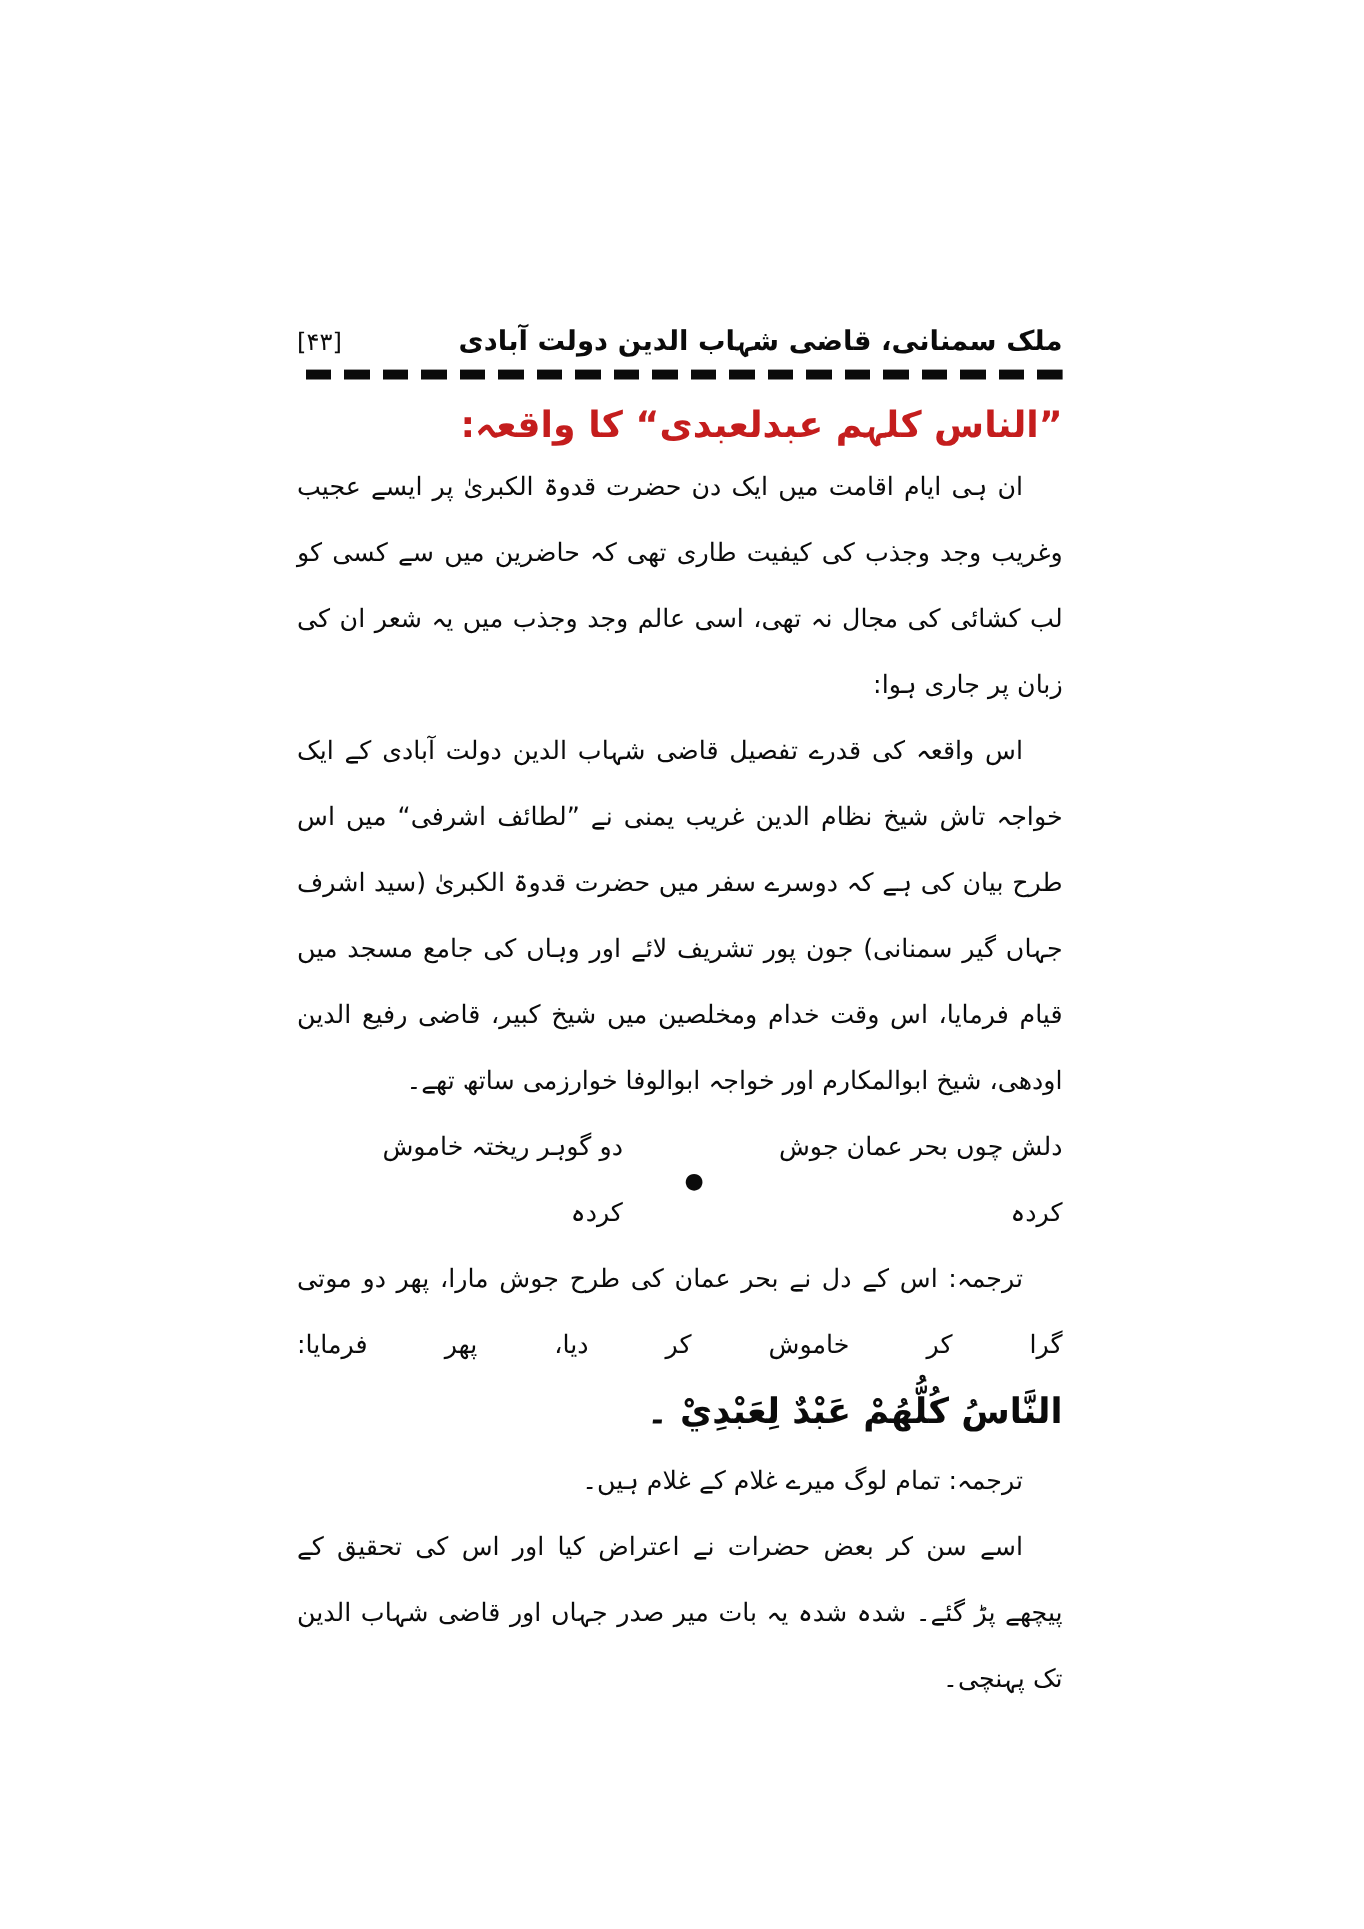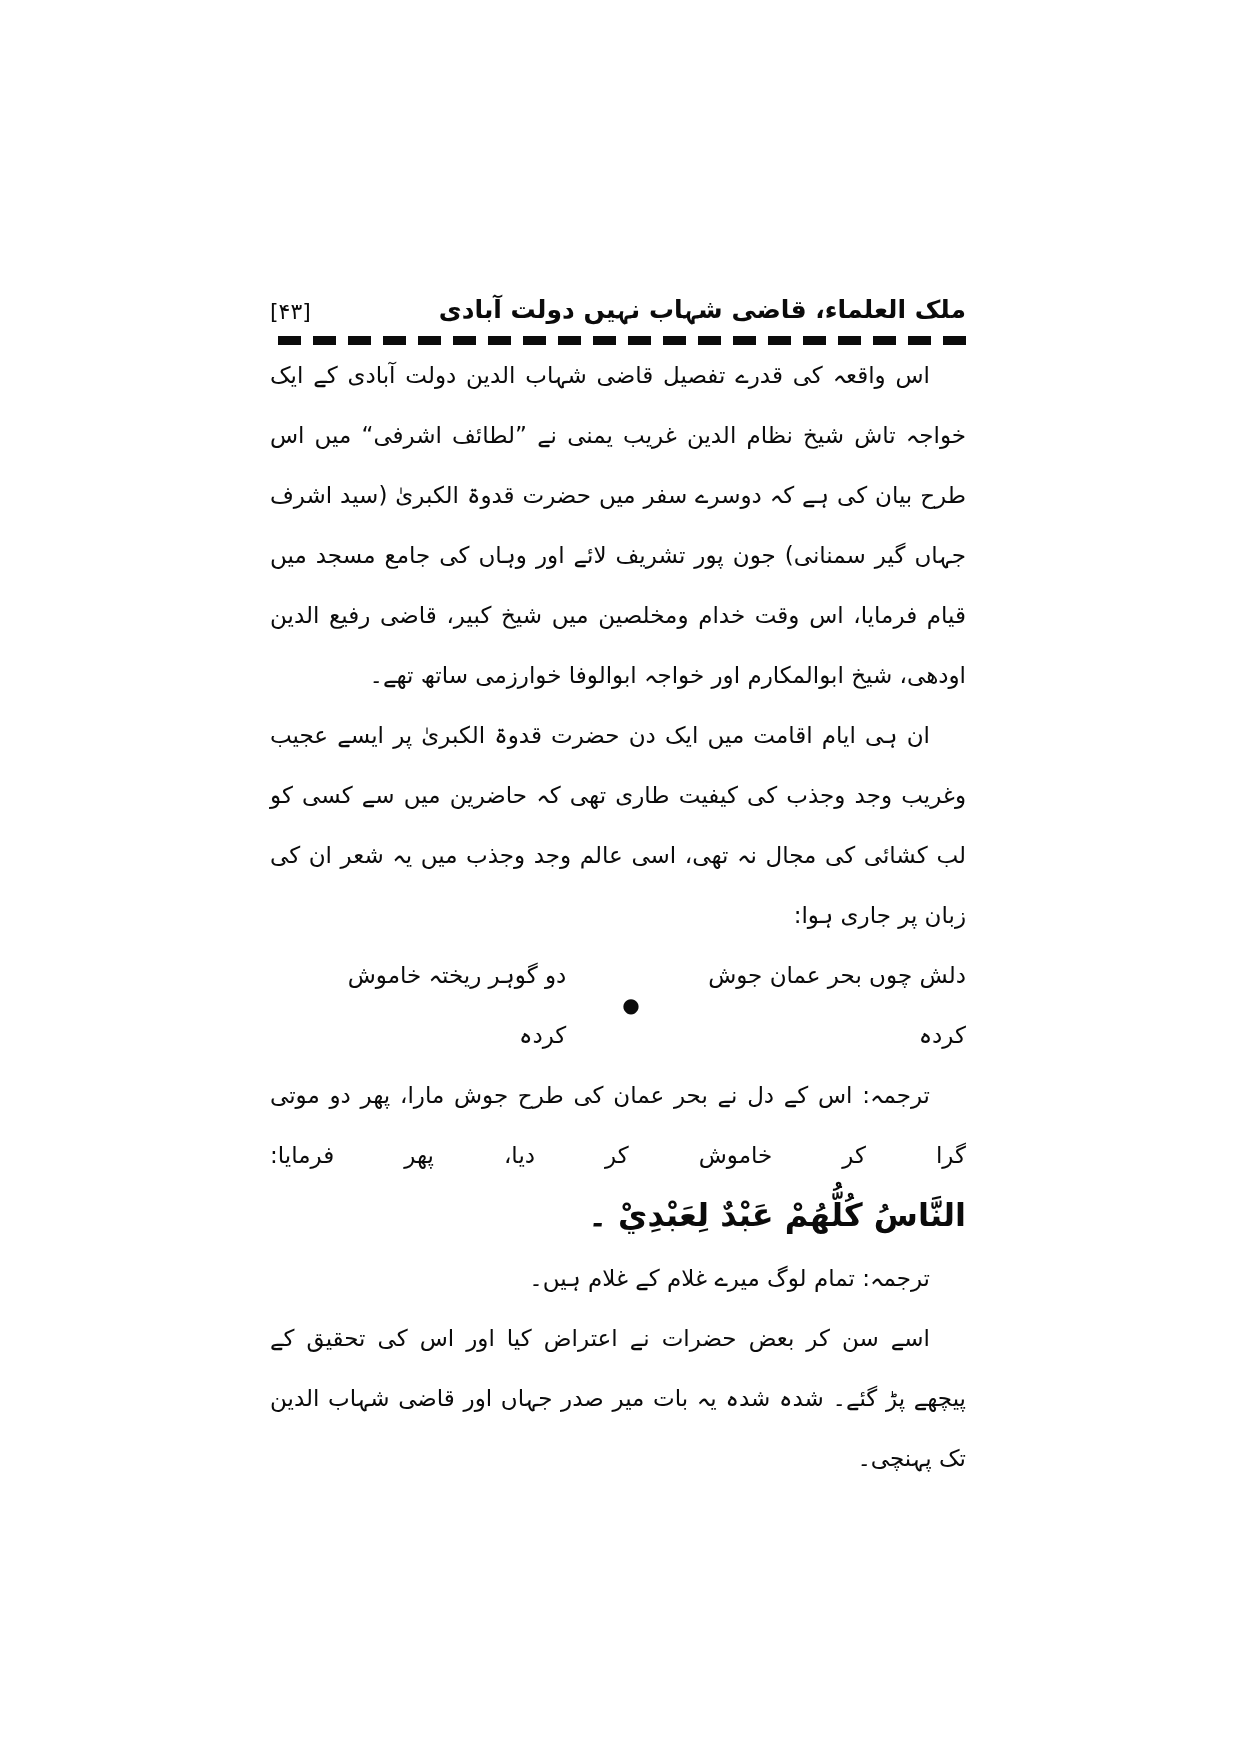--- a/index.html
+++ b/index.html
@@ -83,30 +83,31 @@
     line-height: 1;
   }
 </style>
 </head>
 <body>
 
 <div class="sheet">
   <div class="content">
 
     <div class="page-header">
-      <div class="running-title">ملک العلماء، قاضی شہاب نہیں دولت آبادی</div>
+      <div class="running-title">ملک سمنانی، قاضی شہاب الدین دولت آبادی</div>
       <div class="page-number">[۴۳]</div>
     </div>
 
     <div class="dashes sep-top"></div>
 
+    <div class="section-heading">”الناس کلہم عبدلعبدی“ کا واقعہ:</div>
+
+    <p class="para">ان ہی ایام اقامت میں ایک دن حضرت قدوۃ الکبریٰ پر ایسے عجیب وغریب وجد وجذب کی کیفیت طاری تھی کہ حاضرین میں سے کسی کو لب کشائی کی مجال نہ تھی، اسی عالم وجد وجذب میں یہ شعر ان کی زبان پر جاری ہوا:</p>
 
     <p class="para">اس واقعہ کی قدرے تفصیل قاضی شہاب الدین دولت آبادی کے ایک خواجہ تاش شیخ نظام الدین غریب یمنی نے ”لطائف اشرفی“ میں اس طرح بیان کی ہے کہ دوسرے سفر میں حضرت قدوۃ الکبریٰ (سید اشرف جہاں گیر سمنانی) جون پور تشریف لائے اور وہاں کی جامع مسجد میں قیام فرمایا، اس وقت خدام ومخلصین میں شیخ کبیر، قاضی رفیع الدین اودھی، شیخ ابوالمکارم اور خواجہ ابوالوفا خوارزمی ساتھ تھے۔</p>
-
-    <p class="para">ان ہی ایام اقامت میں ایک دن حضرت قدوۃ الکبریٰ پر ایسے عجیب وغریب وجد وجذب کی کیفیت طاری تھی کہ حاضرین میں سے کسی کو لب کشائی کی مجال نہ تھی، اسی عالم وجد وجذب میں یہ شعر ان کی زبان پر جاری ہوا:</p>
 
     <div class="verse-line">
       <span>دلش چوں بحر عمان جوش کردہ</span>
       <span class="verse-bullet">●</span>
       <span>دو گوہر ریختہ خاموش کردہ</span>
     </div>
 
     <p class="para"><span>ترجمہ: اس کے دل نے بحر عمان کی طرح جوش مارا، پھر دو موتی گرا کر خاموش کر دیا، پھر فرمایا: </span><span class="arabic">النَّاسُ كُلُّهُمْ عَبْدٌ لِعَبْدِيْ ۔</span></p>
 
     <p class="para">ترجمہ: تمام لوگ میرے غلام کے غلام ہیں۔</p>

